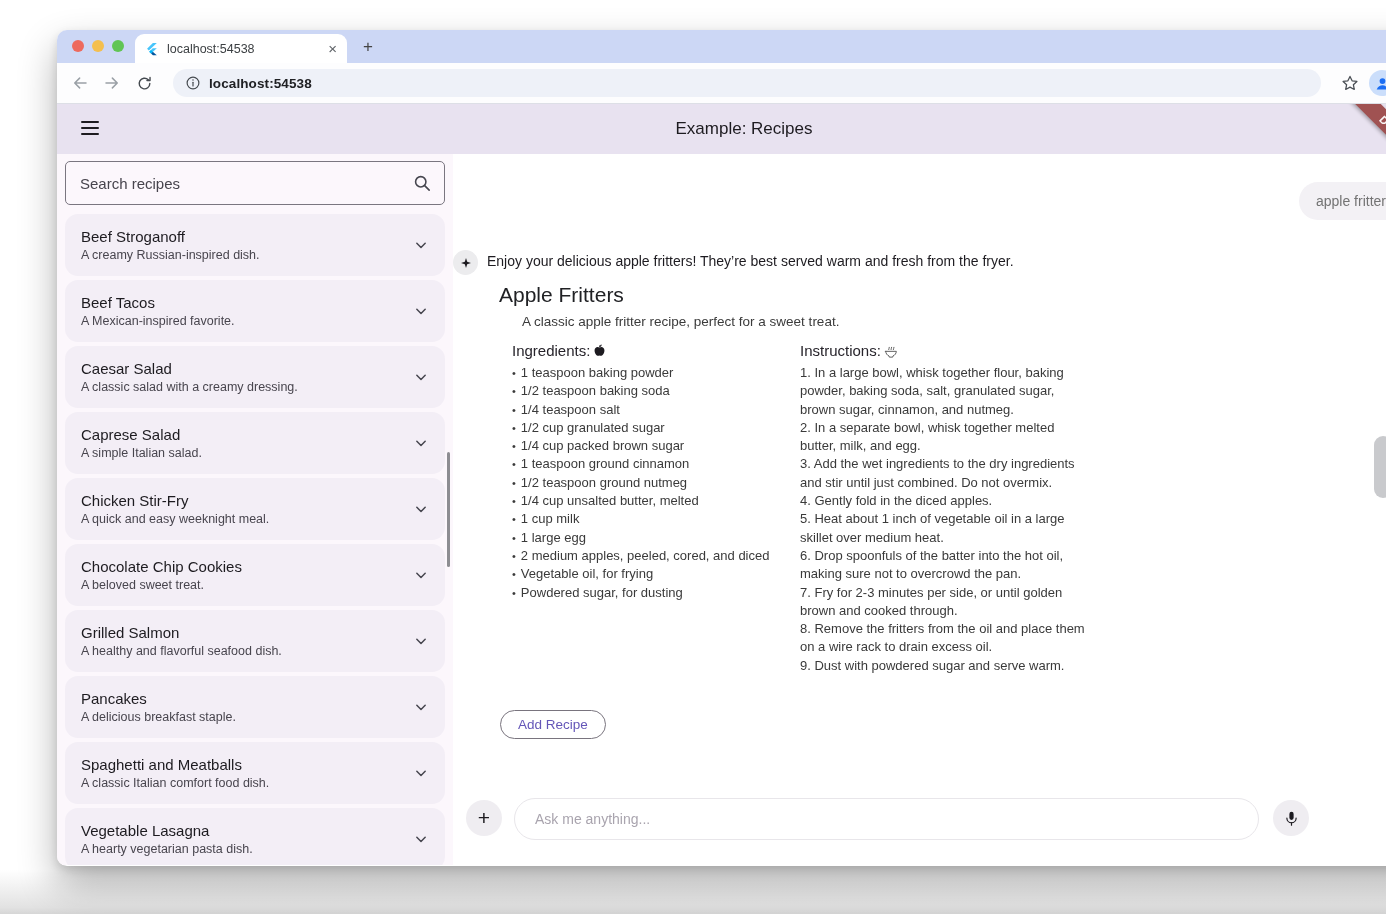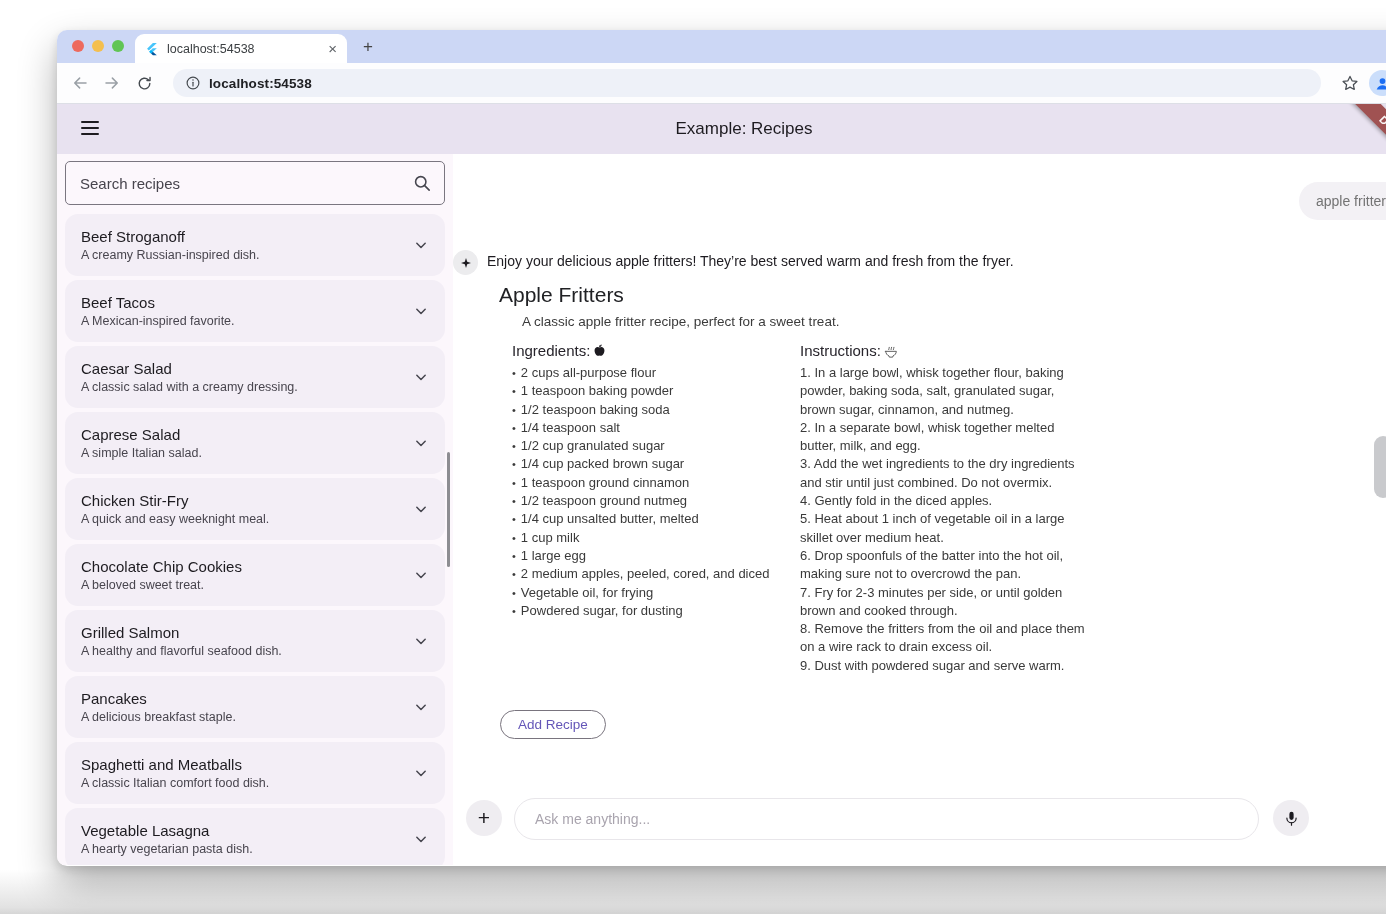--- a/index.html
+++ b/index.html
@@ -359,21 +359,20 @@
                 <span>
                   <svg width="15" height="15" viewBox="0 0 24 24">
                     <path fill="#1d1b20" d="M12 7.2c-3.4-2.1-7.9-.2-7.9 4.6 0 4.3 3.3 8.7 5.8 8.7 1 0 1.5-.5 2.1-.5s1.1.5 2.1.5c2.5 0 5.8-4.4 5.8-8.7 0-4.8-4.5-6.7-7.9-4.6z"></path>
                     <path fill="#1d1b20" d="M12.2 6.8c-.1-2.2 1.1-3.8 3.2-4.3.2 2.2-1.1 3.9-3.2 4.3z"></path>
                     <rect x="11.6" y="3.6" width="1.1" height="3.4" rx="0.5" fill="#1d1b20"></rect>
                   </svg>
                 </span>
               </div>
               <ul class="ing-list">
 
-                  <li>2 cups all-purpose flour</li>
 
                   <li>1 teaspoon baking powder</li>
 
                   <li>1/2 teaspoon baking soda</li>
 
                   <li>1/4 teaspoon salt</li>
 
                   <li>1/2 cup granulated sugar</li>
 
                   <li>1/4 cup packed brown sugar</li>

